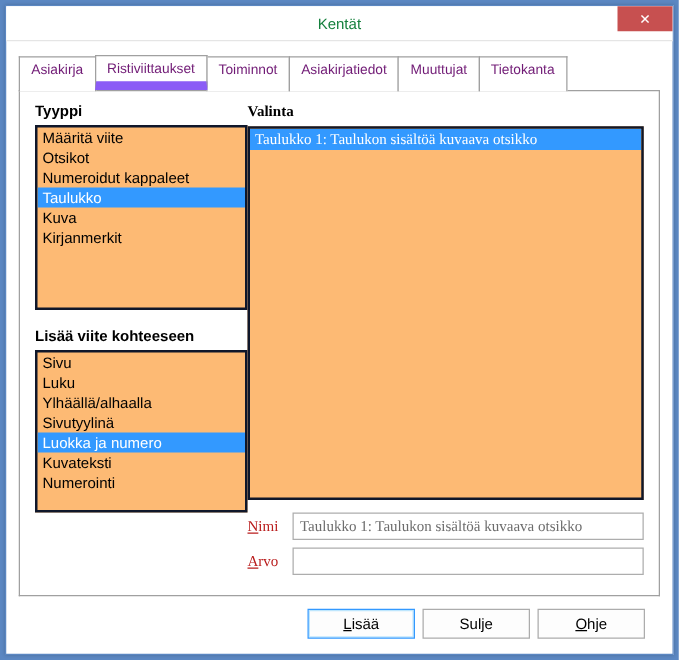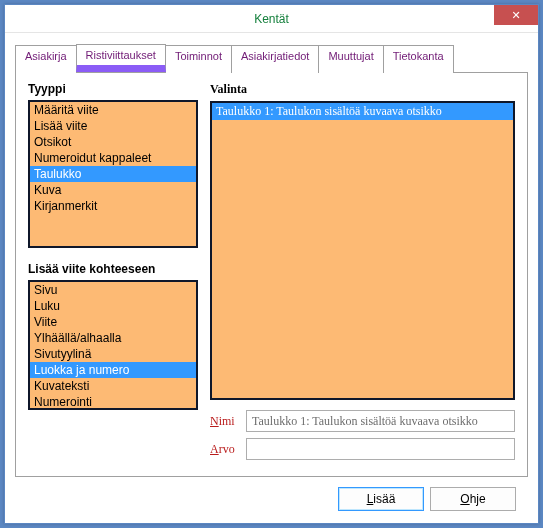--- a/index.html
+++ b/index.html
@@ -78,21 +78,21 @@
   .tab:not(.active) {
     background: #fff;
     top: 1px;
   }
   .tab-panel {
     border: 1px solid #a0a0a0;
     border-top: none;
     flex: 1;
     padding: 10px 12px;
     display: flex;
-    gap: 12px;
+    gap: 0;
   }
   .col-left {
     width: 170px;
     display: flex;
     flex-direction: column;
   }
   .col-right {
     flex: 1;
     display: flex;
     flex-direction: column;
@@ -202,33 +202,31 @@
       <div class="tab">Tietokanta</div>
     </div>
 
     <div class="tab-panel">
 
       <div class="col-left">
 
         <div class="group-label">Tyyppi</div>
         <div class="listbox listbox-type">
           <div class="list-item">Määritä viite</div>
-          <div class="list-item">Lisää viite</div>
           <div class="list-item">Otsikot</div>
           <div class="list-item">Numeroidut kappaleet</div>
           <div class="list-item selected">Taulukko</div>
           <div class="list-item">Kuva</div>
           <div class="list-item">Kirjanmerkit</div>
         </div>
 
         <div class="group-label">Lisää viite kohteeseen</div>
         <div class="listbox listbox-ref">
           <div class="list-item">Sivu</div>
           <div class="list-item">Luku</div>
-          <div class="list-item">Viite</div>
           <div class="list-item">Ylhäällä/alhaalla</div>
           <div class="list-item">Sivutyylinä</div>
           <div class="list-item selected">Luokka ja numero</div>
           <div class="list-item">Kuvateksti</div>
           <div class="list-item">Numerointi</div>
         </div>
 
       </div>
 
       <div class="col-right">
@@ -249,20 +247,21 @@
         </div>
 
       </div>
 
     </div>
 
     <div class="footer">
       <div class="btn primary">
           <span><span class="ul">L</span>isää</span>
         </div>
+      <div class="btn">Sulje</div>
       <div class="btn">
           <span><span class="ul">O</span>hje</span>
         </div>
     </div>
 
   </div>
 
 </div>
 
 </body></html>

